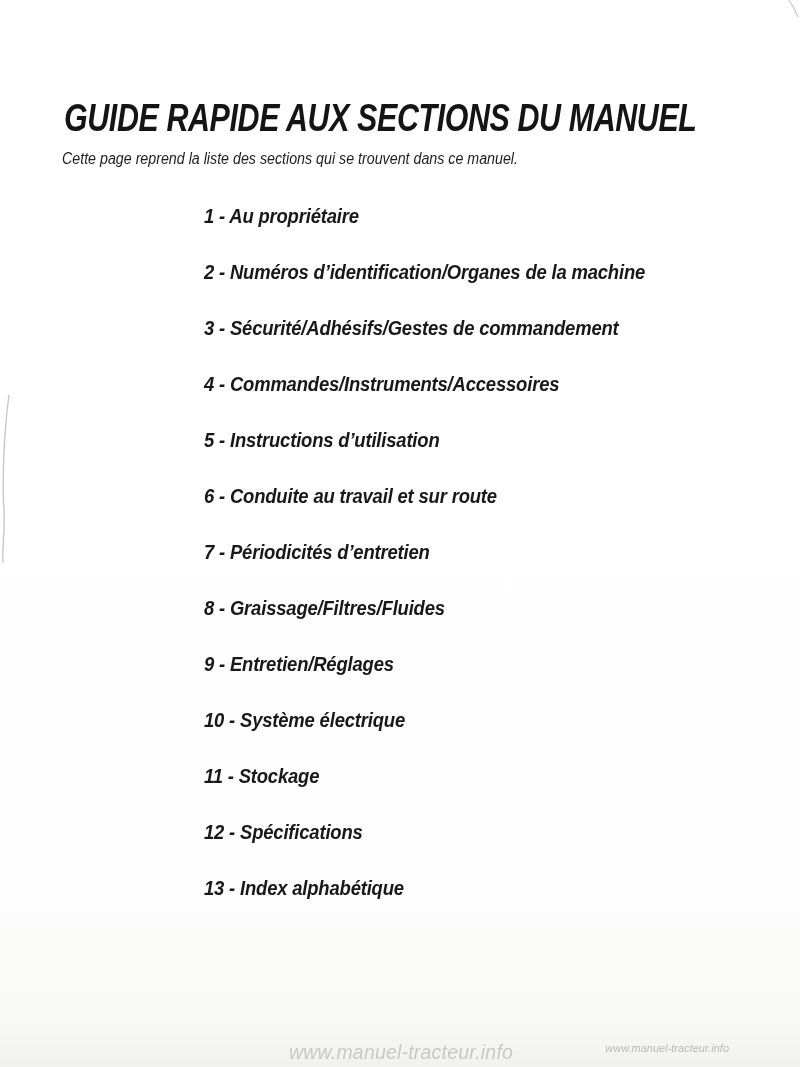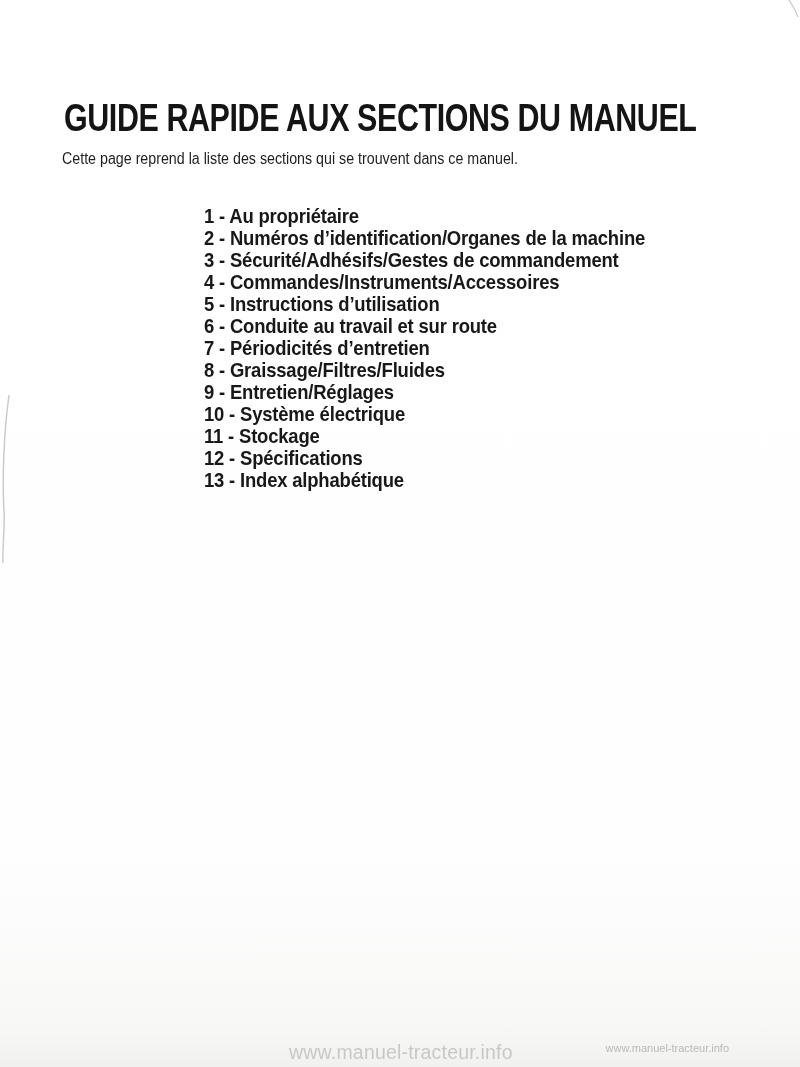--- a/index.html
+++ b/index.html
@@ -7,20 +7,21 @@
     padding: 0;
     background: #ffffff;
     font-family: "Liberation Sans", "DejaVu Sans", sans-serif;
   }
   .page {
     position: relative;
     width: 800px;
     height: 1067px;
     overflow: hidden;
     background: linear-gradient(180deg, #ffffff 0%, #fefefe 80%, #f8f8f7 96%, #f1f1f0 100%);
+    font-style: italic;
   }
   .title {
     position: absolute;
     left: 64px;
     top: 96px;
     margin: 0;
     font-size: 39px;
     font-weight: bold;
     color: #141414;
     white-space: nowrap;
@@ -39,20 +40,21 @@
     white-space: nowrap;
     transform: scaleX(0.89);
     transform-origin: left center;
   }
   .sections {
     position: absolute;
     left: 204px;
     top: 205px;
     display: flex;
     flex-direction: column;
+    gap: 34px;
   }
   .section-item {
     font-size: 20.5px;
     font-weight: bold;
     line-height: 22px;
     color: #181818;
     white-space: nowrap;
     letter-spacing: -0.2px;
     transform: scaleX(0.9);
     transform-origin: left center;

